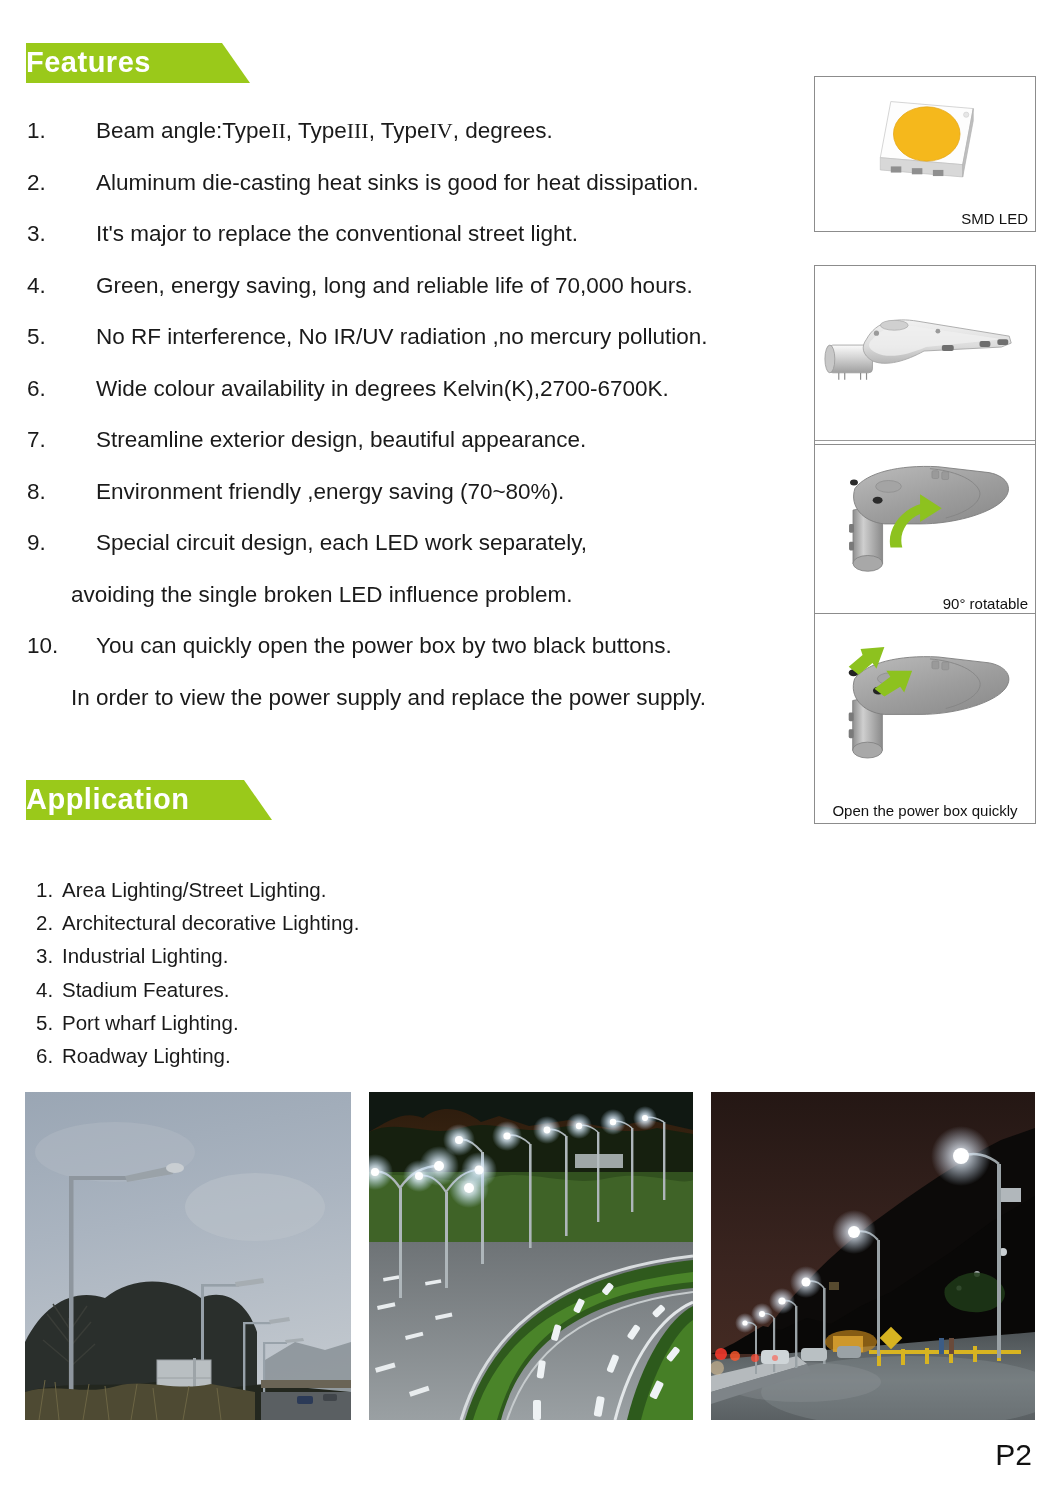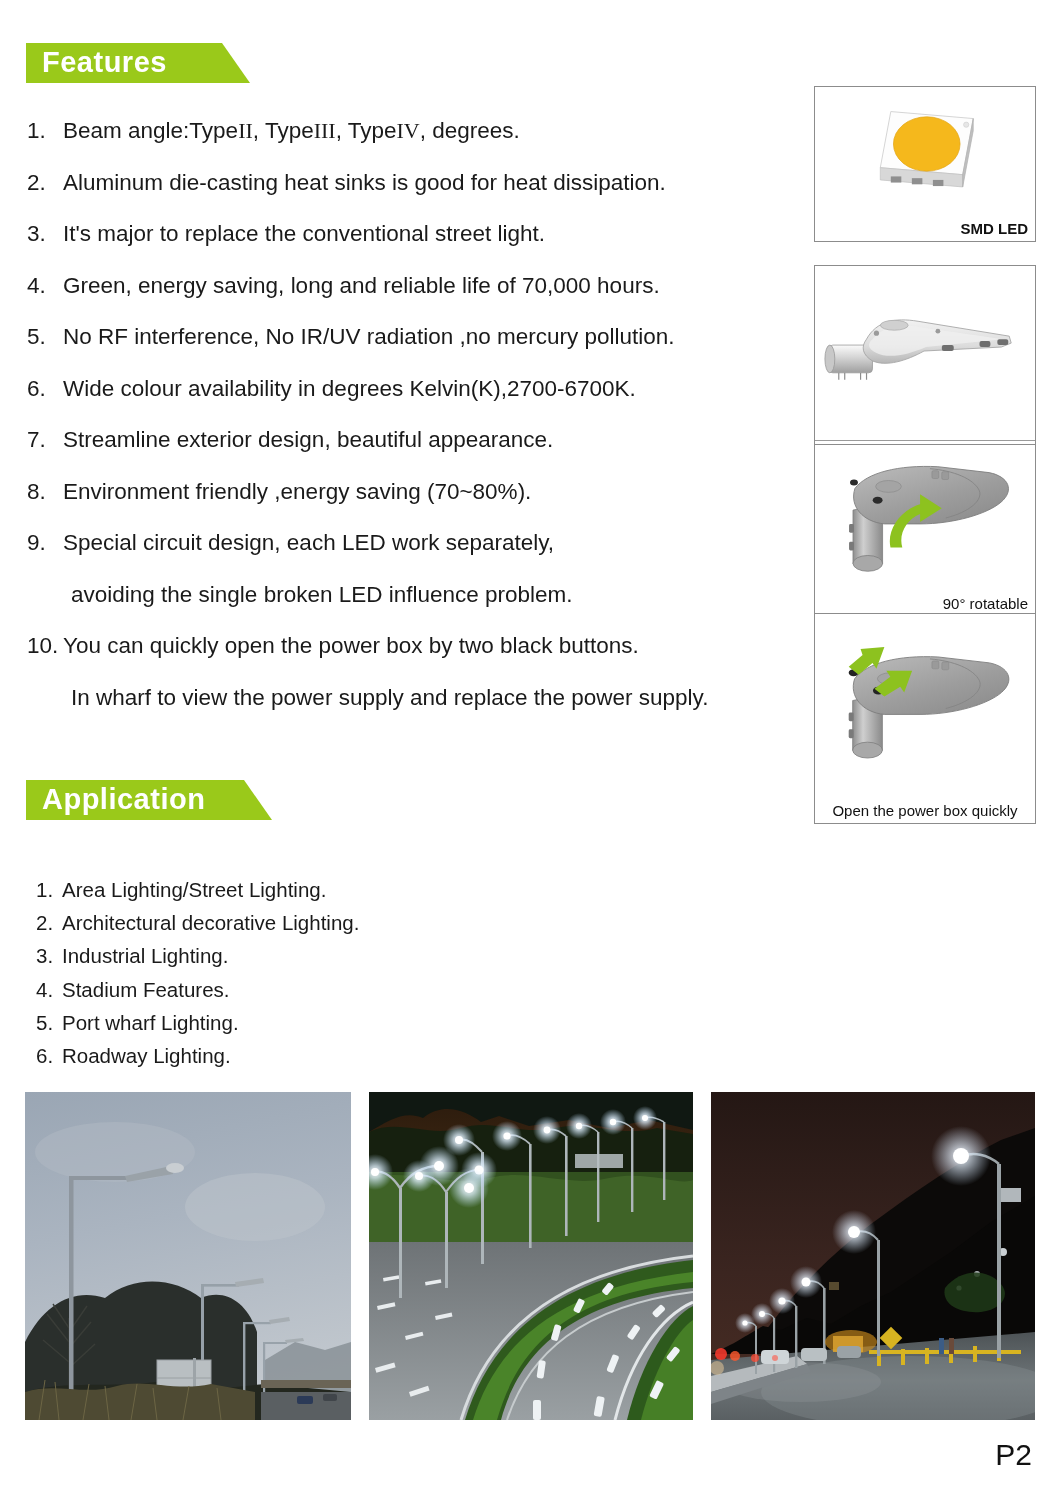--- a/index.html
+++ b/index.html
@@ -20,21 +20,20 @@
   .banner {
     position: absolute;
     height: 40px;
     background: #9ac91a;
     color: #ffffff;
     font-size: 29px;
     font-weight: bold;
     letter-spacing: 0.5px;
     display: flex;
     align-items: center;
-    padding-left: 16px;
     box-sizing: border-box;
   }
   .banner-text { line-height: 1; position: relative; top: -1px; }
   .banner-tail {
     position: absolute;
     top: 0;
     right: -28px;
     width: 0;
     height: 0;
     border-style: solid;
@@ -57,21 +56,21 @@
     font-size: 22.5px;
     line-height: 1.18;
     margin-bottom: 25px;
     white-space: nowrap;
   }
   .feat-num {
     width: 36px;
     flex: 0 0 36px;
     text-align: left;
   }
-  .feat-text { flex: 1 1 auto; }
+  .feat-text { flex: 1 1 auto; margin-left: 33px; }
   .feat-cont {
     font-size: 22.5px;
     line-height: 1.18;
     margin-bottom: 25px;
     padding-left: 36px;
     white-space: nowrap;
     margin-top: 22px;
   }
   .feat-cont.indent-more { padding-left: 44px; }
   .rn { font-family: "Liberation Serif", serif; font-size: 22px; }
@@ -79,21 +78,21 @@
   
   .prod-box {
     position: absolute;
     left: 814px;
     width: 222px;
     border: 1.5px solid #8c8c8c;
     box-sizing: border-box;
     background: #ffffff;
     overflow: hidden;
   }
-  #prod-box-0 { top: 86px;  height: 156px; font-weight: bold; }
+  #prod-box-0 { top: 76px;  height: 156px; }
   #prod-box-1 { top: 265px; height: 202px; }
   #prod-box-2 { top: 444px; height: 173px; }
   #prod-box-3 { top: 613px; height: 211px; }
   .prod-art {
     position: absolute;
     left: 0; right: 0; top: 0;
     bottom: 26px;
   }
   .prod-cap {
     position: absolute;
@@ -196,21 +195,21 @@
   <div class="feat-row">
     <span class="feat-num">9.</span>
     <span class="feat-text">Special circuit design, each LED work separately,</span>
   </div>
   <div class="feat-cont indent-more">avoiding the single broken LED influence problem.</div>
 
   <div class="feat-row">
     <span class="feat-num">10.</span>
     <span class="feat-text">You can quickly open the power box by two black buttons.</span>
   </div>
-  <div class="feat-cont indent-more">In wharf to view the power supply and replace the power supply.</div>
+  <div class="feat-cont indent-more">In order to view the power supply and replace the power supply.</div>
 
 </div>
 
 <div class="prod-box" id="prod-box-0">
   <div class="prod-art">
     <svg viewBox="0 0 222 146" width="100%" height="100%" preserveAspectRatio="xMidYMid meet">
       <g transform="translate(58,22)">
         <polygon points="14,6 108,14 96,78 2,70" fill="#fdfdfd" stroke="#cfcfcf" stroke-width="1"></polygon>
         <polygon points="2,70 96,78 96,92 2,84" fill="#d8d8d8" stroke="#c0c0c0" stroke-width="0.8"></polygon>
         <polygon points="96,78 108,14 108,28 96,92" fill="#bfbfbf" stroke="#b0b0b0" stroke-width="0.8"></polygon>

